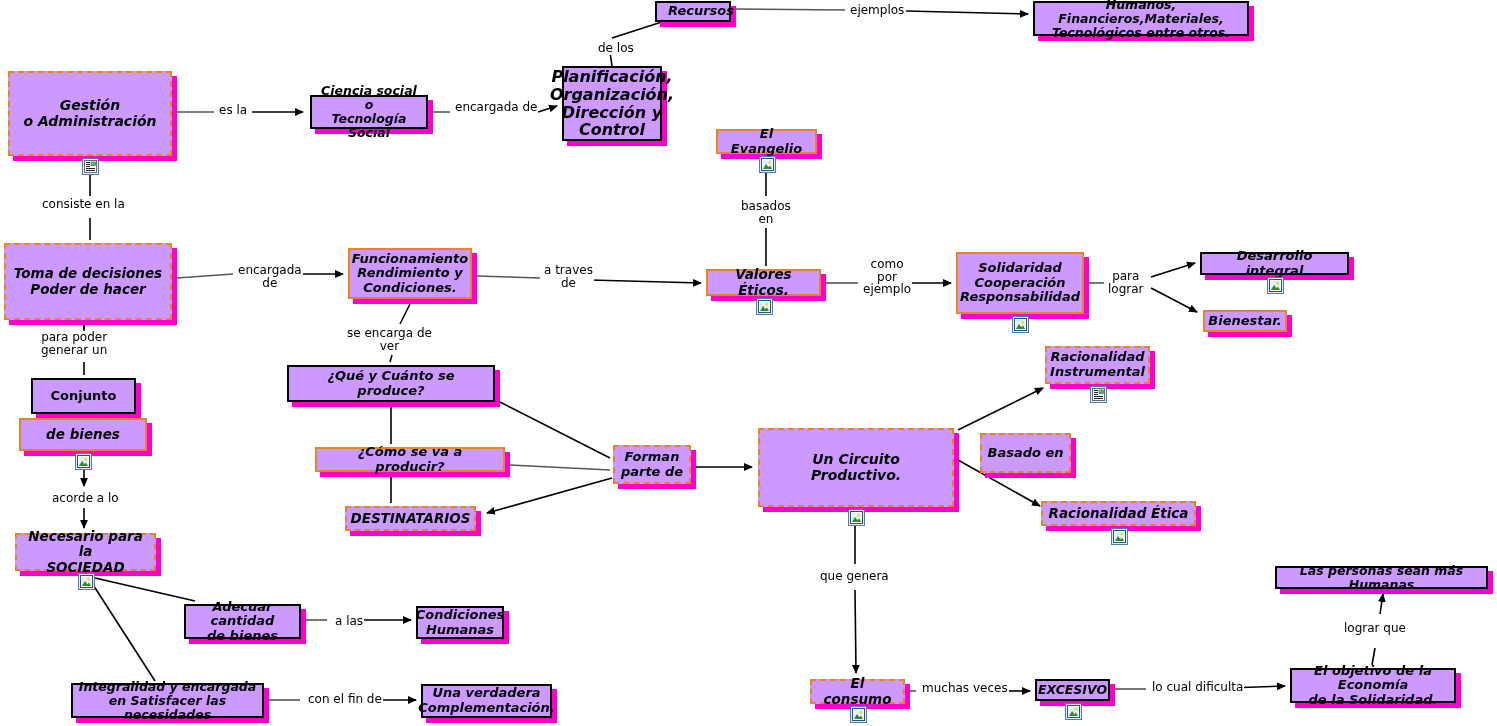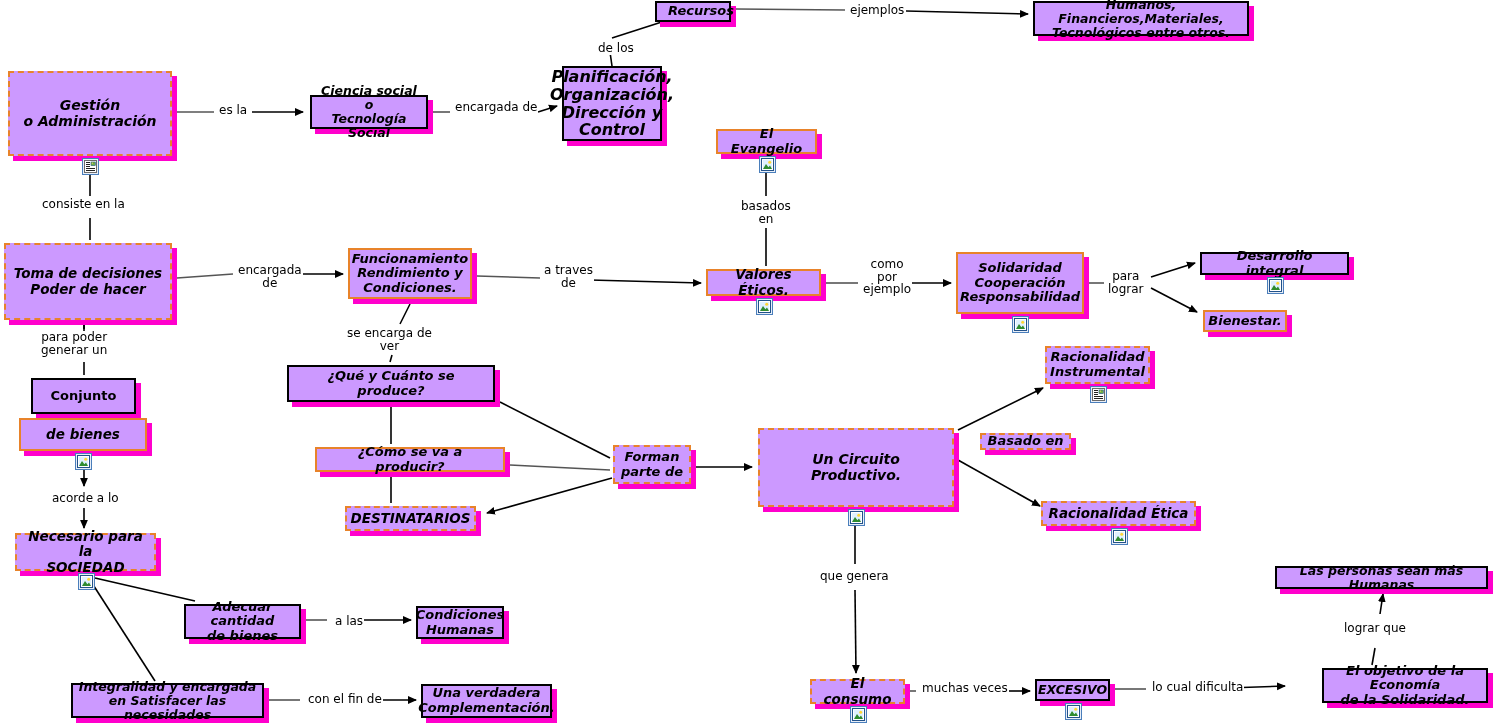--- a/index.html
+++ b/index.html
@@ -210,21 +210,21 @@
       <div class="node b-solid-black" style="left: 287px; top: 365px; width: 208px; height: 37px; font-size: 13px;">
         <span style="white-space: pre-line;">¿Qué y Cuánto se produce?</span>
       </div>
       <div class="node b-dash" style="left: 1045px; top: 346px; width: 105px; height: 38px; font-size: 13px;">
         <span style="white-space: pre-line;">Racionalidad
 Instrumental</span>
       </div>
       <div class="node b-dash" style="left: 758px; top: 428px; width: 196px; height: 79px; font-size: 14px;">
         <span style="white-space: pre-line;">Un Circuito Productivo.</span>
       </div>
-      <div class="node b-dash" style="left: 980px; top: 433px; width: 91px; height: 17px; font-size: 13px;">
+      <div class="node b-dash" style="left: 980px; top: 433px; width: 91px; height: 40px; font-size: 13px;">
         <span style="white-space: pre-line;">Basado en</span>
       </div>
       <div class="node b-solid-orange" style="left: 315px; top: 447px; width: 190px; height: 25px; font-size: 13px;">
         <span style="white-space: pre-line;">¿Cómo se va a producir?</span>
       </div>
       <div class="node b-dash" style="left: 613px; top: 445px; width: 78px; height: 39px; font-size: 13px;">
         <span style="white-space: pre-line;">Forman
 parte de</span>
       </div>
       <div class="node b-dash" style="left: 1041px; top: 501px; width: 155px; height: 25px; font-size: 13.5px;">
@@ -247,21 +247,21 @@
       <div class="node b-solid-black" style="left: 416px; top: 606px; width: 88px; height: 33px; font-size: 13px;">
         <span style="white-space: pre-line;">Condiciones
 Humanas</span>
       </div>
       <div class="node b-dash" style="left: 810px; top: 679px; width: 95px; height: 25px; font-size: 13.5px;">
         <span style="white-space: pre-line;">El consumo</span>
       </div>
       <div class="node b-solid-black" style="left: 1035px; top: 679px; width: 75px; height: 22px; font-size: 12.5px;">
         <span style="white-space: pre-line;">EXCESIVO</span>
       </div>
-      <div class="node b-solid-black" style="left: 1290px; top: 668px; width: 166px; height: 35px; font-size: 13px; margin-left: 32px;">
+      <div class="node b-solid-black" style="left: 1290px; top: 668px; width: 166px; height: 35px; font-size: 13px;">
         <span style="white-space: pre-line;">El objetivo de la Economía
 de la Solidaridad.</span>
       </div>
       <div class="node b-solid-black" style="left: 71px; top: 683px; width: 193px; height: 35px; font-size: 12.5px;">
         <span style="white-space: pre-line;">Integralidad y encargada
 en Satisfacer las necesidades</span>
       </div>
       <div class="node b-solid-black" style="left: 421px; top: 684px; width: 131px; height: 34px; font-size: 13px;">
         <span style="white-space: pre-line;">Una verdadera
 Complementación.</span>

